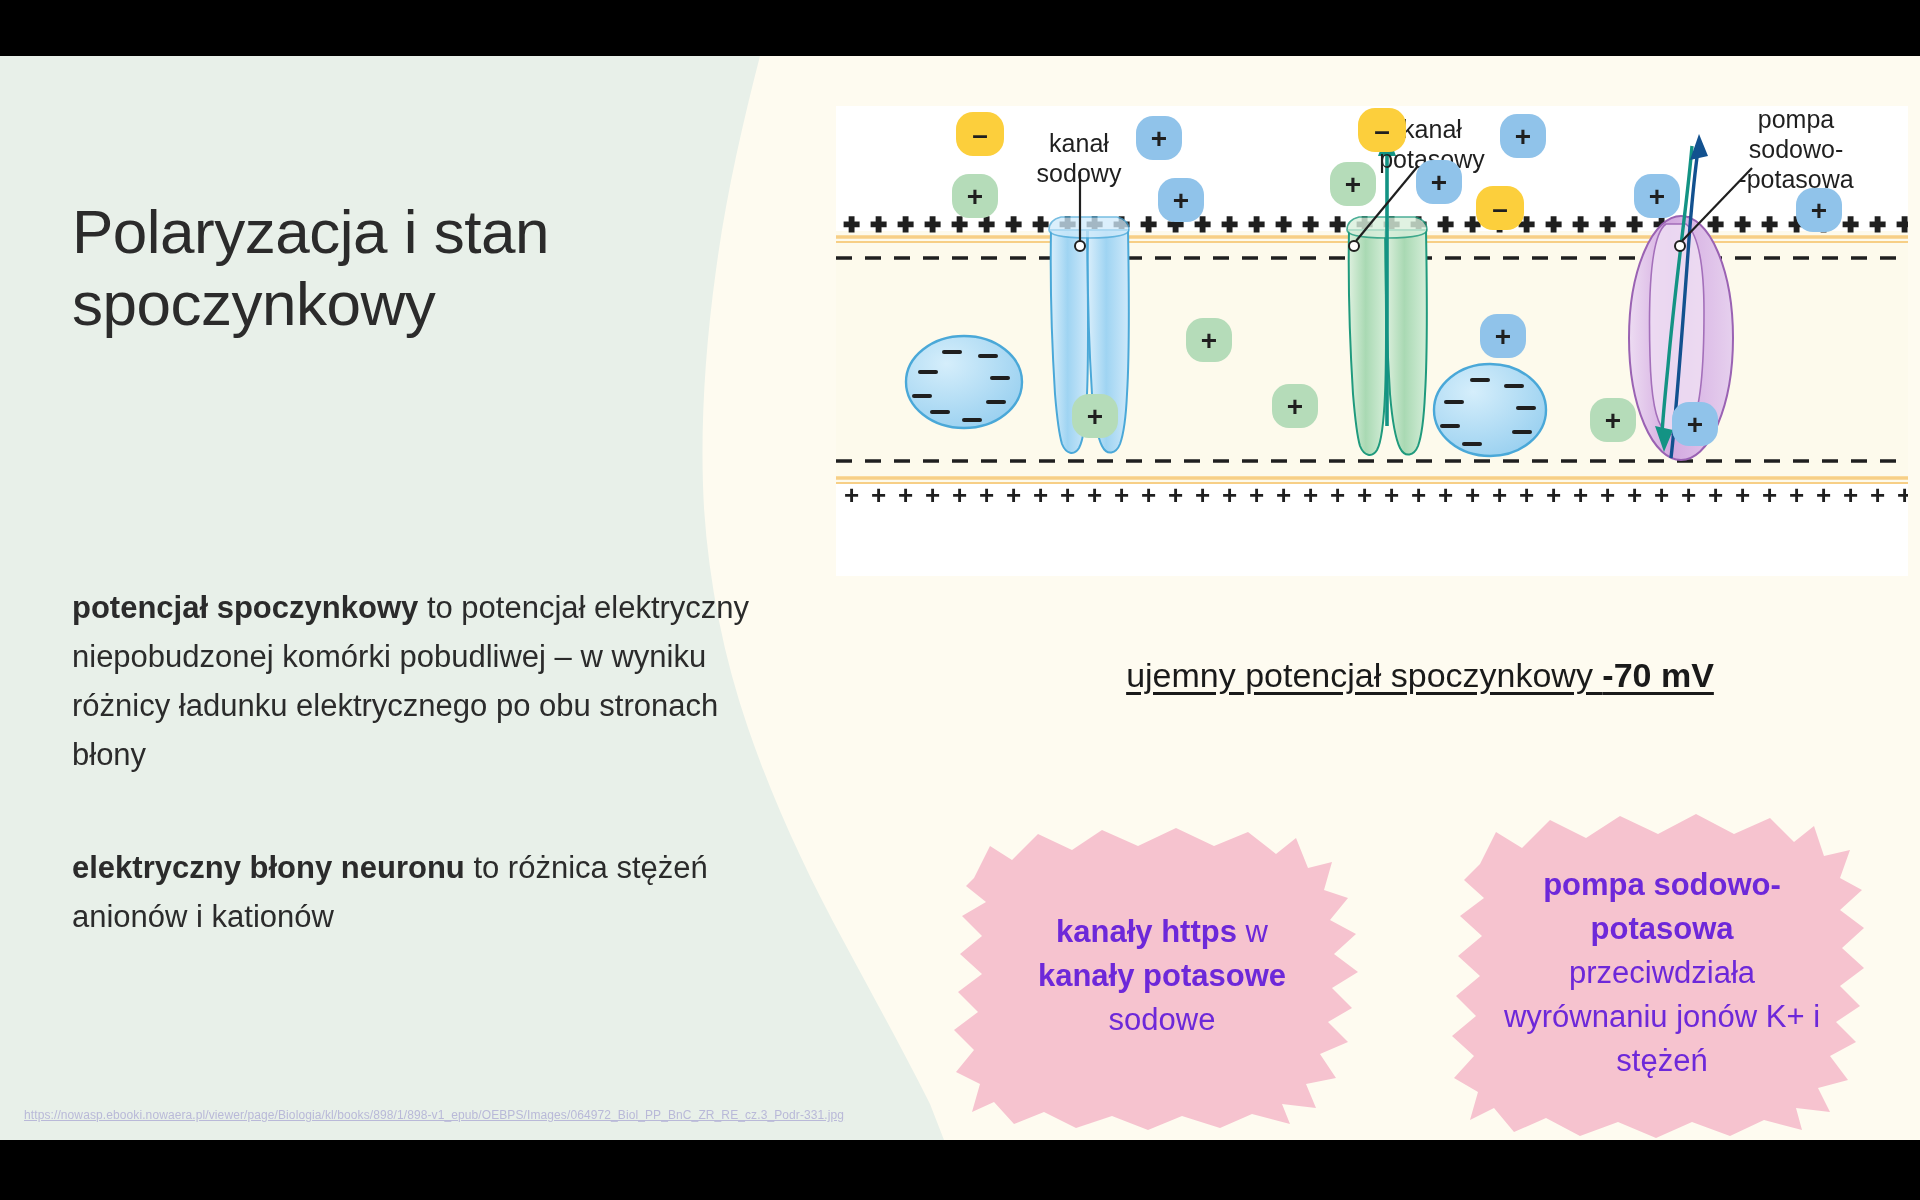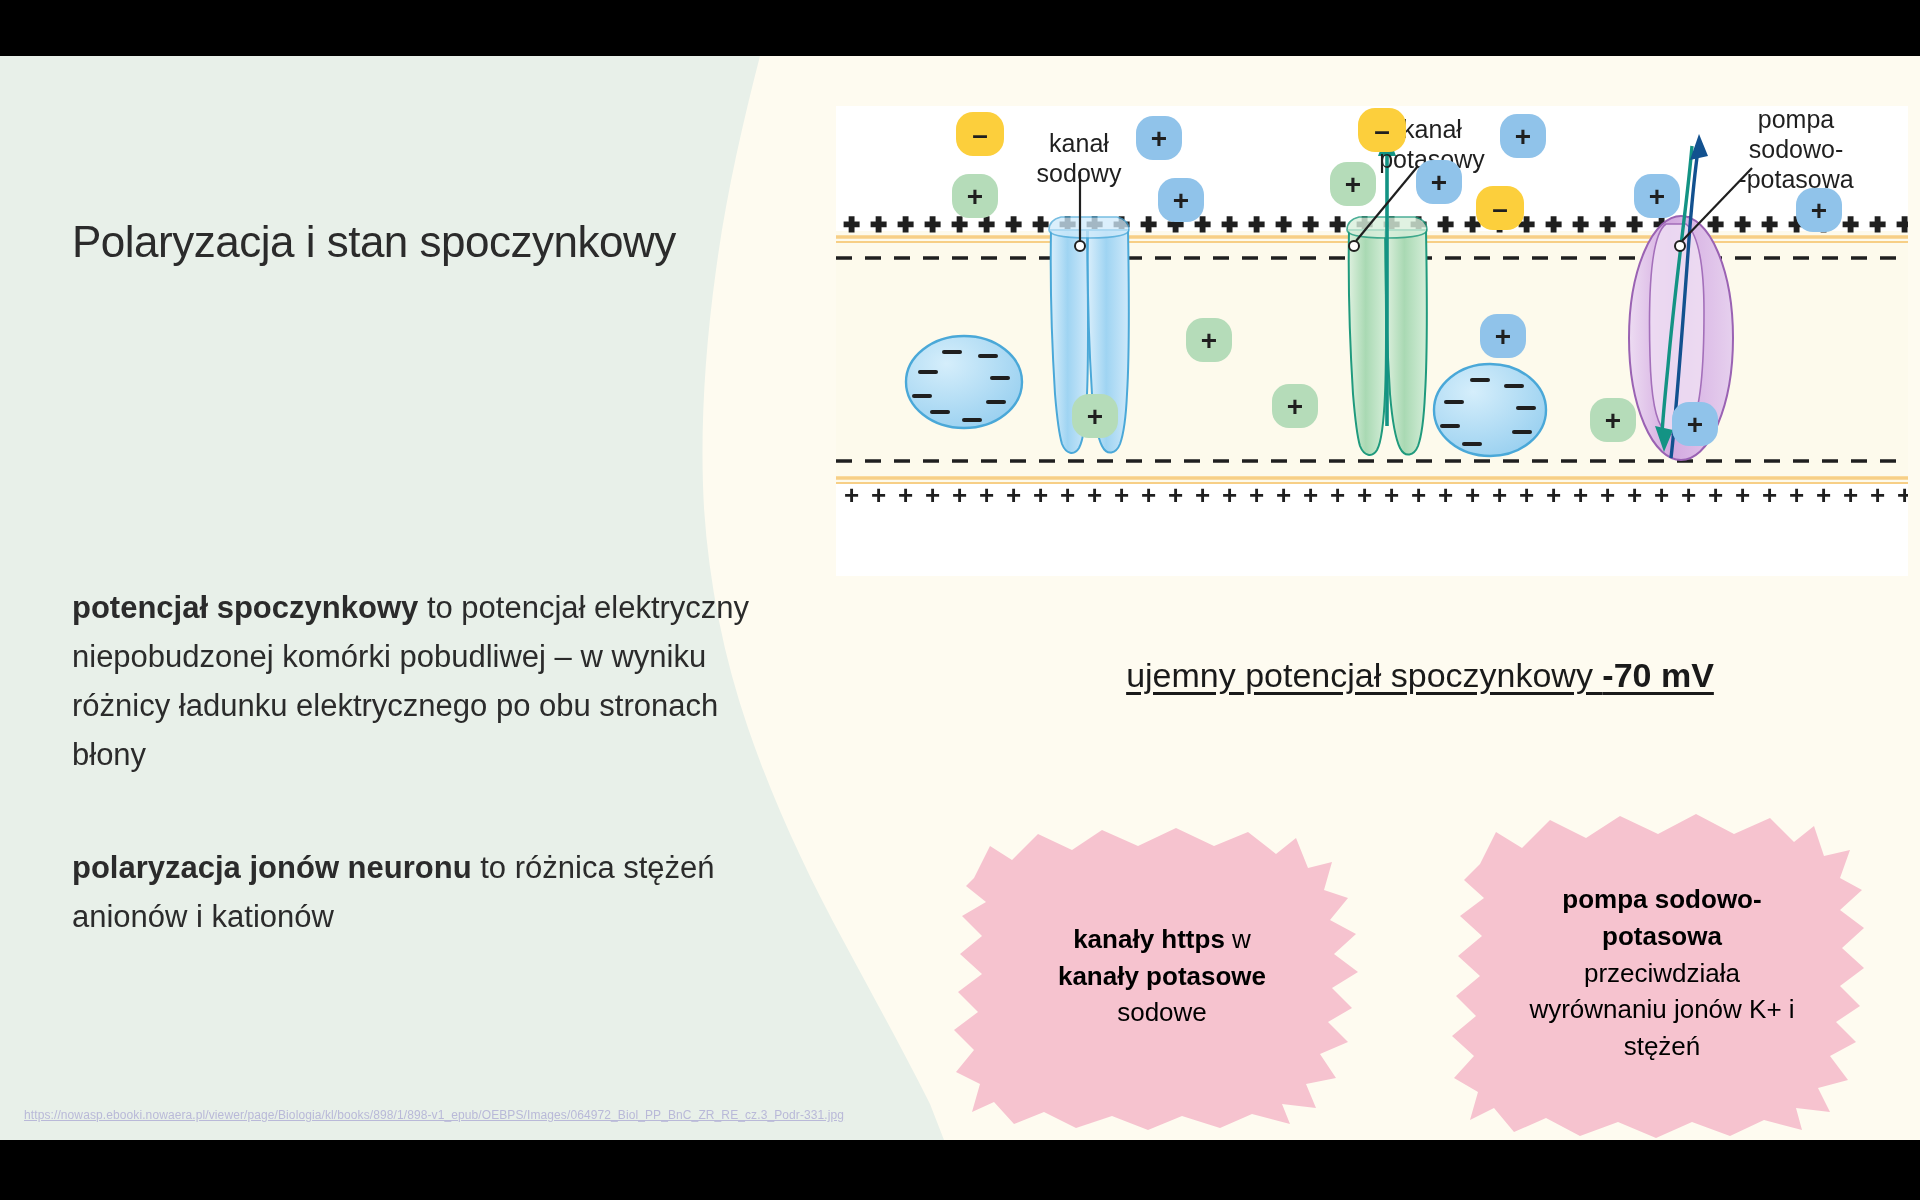--- a/index.html
+++ b/index.html
@@ -11,22 +11,22 @@
   
   #slide{ position:absolute; left:0; top:56px; width:1920px; height:1084px;
           background:#fefbf0; overflow:hidden; }
 
   
   #mint-panel{ position:absolute; left:0; top:0; width:1000px; height:1084px; }
   #mint-panel svg{ display:block; width:100%; height:100%; }
 
   
   #title{ position:absolute; left:72px; top:140px; width:700px;
-          font-size:44px; line-height:1.16; color:#2b2b2b; font-weight:400;
-          letter-spacing:-0.5px;margin-top:20px; }
+          font-size:62px; line-height:1.16; color:#2b2b2b; font-weight:400;
+          letter-spacing:-0.5px; }
 
   .para{ position:absolute; left:72px; width:690px; color:#2b2b2b;
          font-size:31px; line-height:1.58; }
   .para b{ font-weight:700; }
   #para1{ top:528px; }
   #para2{ top:788px; }
 
   #source-url{ position:absolute; left:24px; top:1052px; font-size:12px;
                color:#b9b9d8; text-decoration:underline; letter-spacing:0.1px;
                white-space:nowrap; }
@@ -39,21 +39,21 @@
   #figure-caption{ position:absolute; left:884px; top:600px; width:1072px;
                    text-align:center; font-size:34px; color:#1a1a1a; }
   #figure-caption .u{ text-decoration:underline; text-underline-offset:5px; }
   #figure-caption b{ font-weight:700; }
 
   .blob{ position:absolute; }
   .blob svg{ position:absolute; left:0; top:0; width:100%; height:100%; }
   .blob .txt{ position:relative; z-index:2; width:100%; height:100%;
               display:flex; flex-direction:column; align-items:center;
               justify-content:center; text-align:center;
-              font-size:26px; line-height:1.42; color:#000000; padding:0 34px; }
+              font-size:31px; line-height:1.42; color:#6d28d9; padding:0 34px; }
   .blob b{ font-weight:700; }
 
   #blob-left{ left:952px;  top:760px; width:420px; height:320px; }
   #blob-right{ left:1452px; top:742px; width:420px; height:350px; }
 </style>
 </head>
 <body>
 
 <div id="stage">
 
@@ -69,21 +69,21 @@
           C774,748 808,820 844,886
           C874,942 904,996 930,1048
           L944,1084 L0,1084 Z"></path>
       </svg>
     </div>
 
     <div id="title">Polaryzacja i stan spoczynkowy</div>
 
     <div class="para" id="para1"><b>potencjał spoczynkowy</b><span> to potencjał elektryczny niepobudzonej komórki pobudliwej – w wyniku różnicy ładunku elektrycznego po obu stronach błony</span></div>
 
-    <div class="para" id="para2"><b>polaryzacja jonów neuronu</b><span> to różnica stężeń anionów i kationów</span></div>
+    <div class="para" id="para2"><b>elektryczny błony neuronu</b><span> to różnica stężeń anionów i kationów</span></div>
 
     <a id="source-url" href="#">https://nowasp.ebooki.nowaera.pl/viewer/page/Biologia/kl/books/898/1/898-v1_epub/OEBPS/Images/064972_Biol_PP_BnC_ZR_RE_cz.3_Podr-331.jpg</a>
 
     <div id="figure">
       <svg viewBox="0 0 1072 470" preserveAspectRatio="none">
         <defs>
           <linearGradient id="gNa" x1="0" y1="0" x2="1" y2="0">
             <stop offset="0%" stop-color="#d9eefb"></stop>
             <stop offset="45%" stop-color="#9fd4f2"></stop>
             <stop offset="100%" stop-color="#cfe9fa"></stop>

